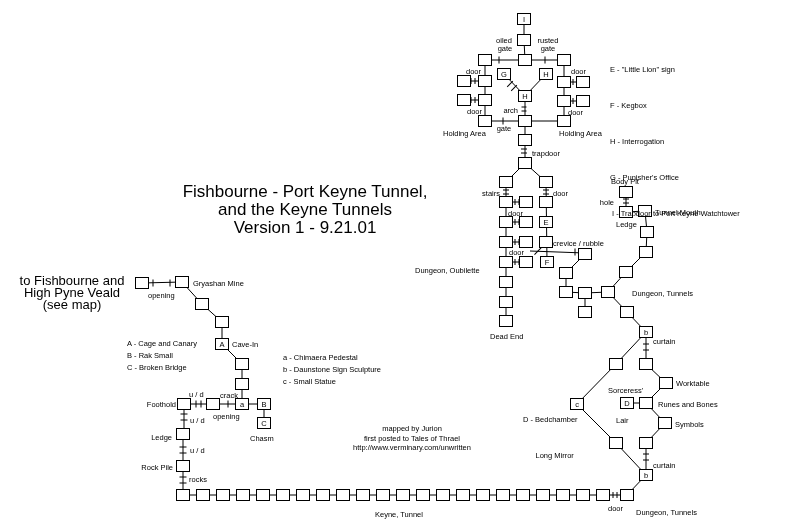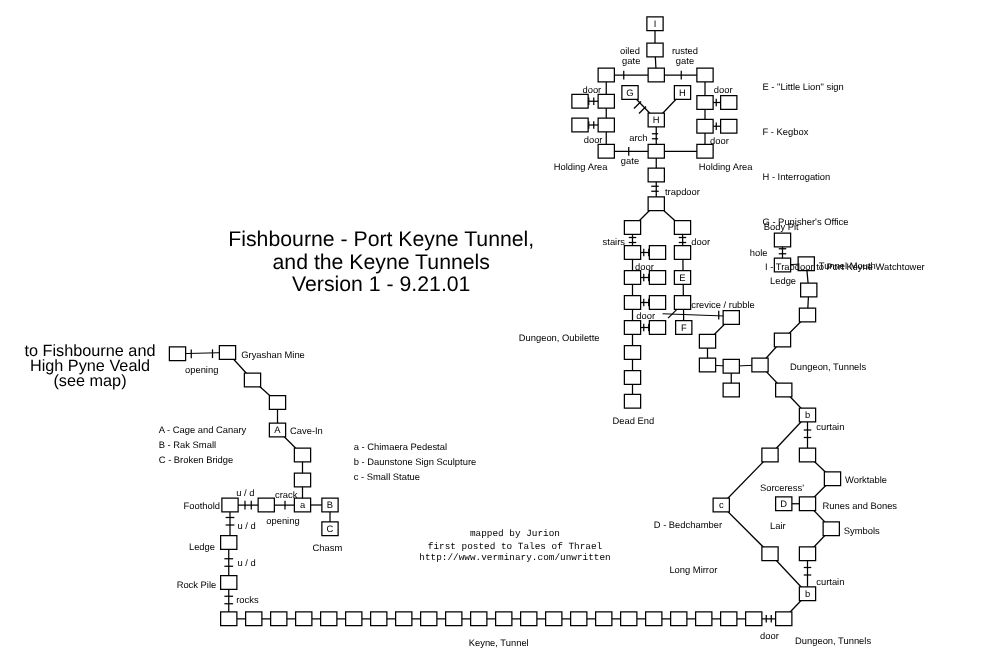--- a/index.html
+++ b/index.html
@@ -10,21 +10,21 @@
   .txt{position:absolute;color:#000;}
   .small{font-size:7.5px;line-height:12px;}
   .pre{white-space:pre;}
   .center{text-align:center;}
   #title-block{left:180px;top:183px;width:250px;font-size:17px;line-height:18px;}
   #header-note{left:10px;top:275px;width:124px;font-size:13px;line-height:12px;}
   #legend-keep{left:610px;top:40px;}
   #legend-mines{left:127px;top:338px;}
   #legend-features{left:283px;top:352px;}
   #legend-bedchamber{left:495px;top:390px;margin-left:28px;}
-  #credits{left:329px;top:424px;width:166px;font-size:7.5px;line-height:9.5px;font-family:Liberation Mono, monospace;}
+  #credits{left:329px;top:424px;width:166px;font-size:7.5px;line-height:9.5px;}
 </style>
 </head>
 <body>
 
 <div id="stage">
   <svg id="map-svg" viewBox="0 0 800 532">
       <line x1="524" y1="19" x2="524" y2="40" stroke="#000000" stroke-width="1"></line>
       <line x1="524" y1="40" x2="525" y2="60" stroke="#000000" stroke-width="1"></line>
       <line x1="485" y1="60" x2="525" y2="60" stroke="#000000" stroke-width="1"></line>
       <line x1="525" y1="60" x2="564" y2="60" stroke="#000000" stroke-width="1"></line>

